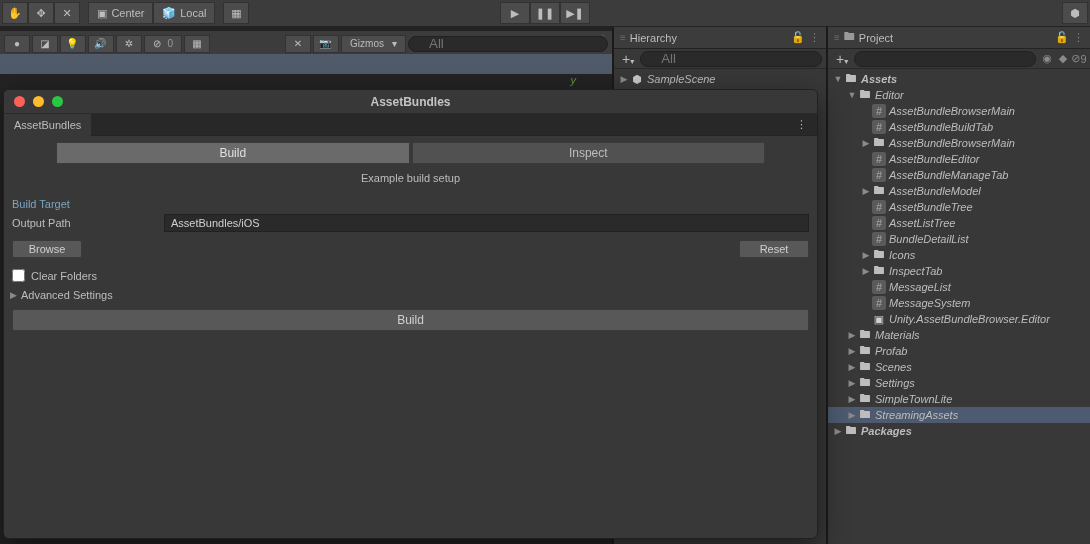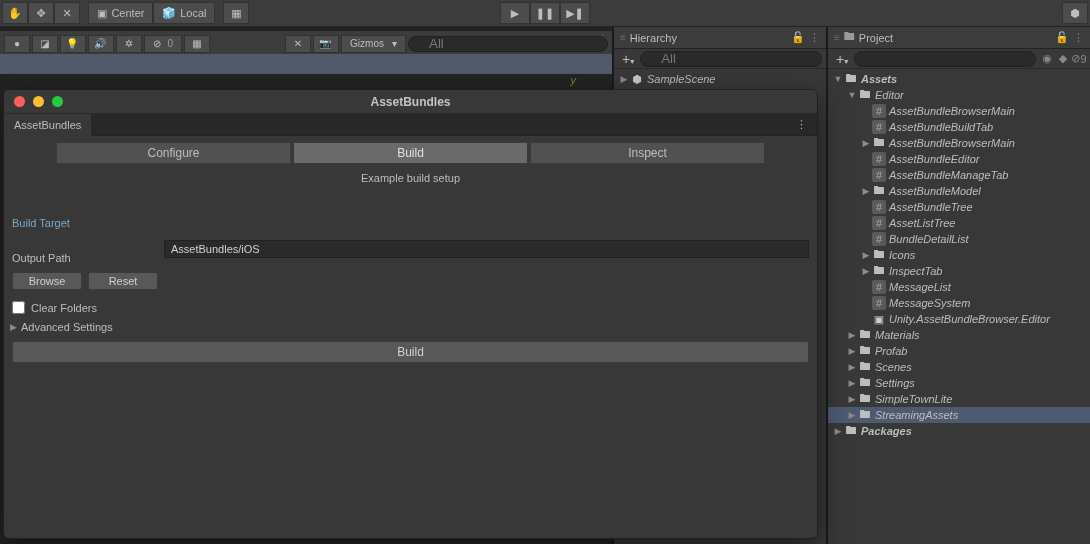--- a/index.html
+++ b/index.html
@@ -67,27 +67,27 @@
   .modal-tab { padding: 4px 10px; background: #383838; color: #bdbdbd; cursor: pointer; font-size: 11px; height: 22px; display: flex; align-items: center; }
   .modal-tab-menu { margin-left: auto; padding: 0 10px; color: #bdbdbd; cursor: pointer; }
   
   .modal-body { padding: 6px 6px 10px 6px; }
   .sub-tabs { display: flex; gap: 2px; margin: 0 46px 4px 46px; }
   .sub-tab { flex: 1; background: #515151; color: #bdbdbd; text-align: center; padding: 3px 0; cursor: pointer; font-size: 12px; border: 1px solid #3a3a3a; }
   .sub-tab.active { background: #6a6a6a; color: #e0e0e0; }
   .setup-label { text-align: center; color: #bdbdbd; padding: 4px 0 14px 0; font-size: 11px; }
   
   .form-row { display: flex; align-items: center; margin-bottom: 4px; padding: 0 2px; }
-  .form-row .label { width: 152px; color: #bdbdbd; font-size: 11px; margin-top: 19px; }
+  .form-row .label { width: 152px; color: #bdbdbd; font-size: 11px; }
   .form-row .label.active { color: #7aa6c2; }
   .form-row .field { flex: 1; }
   .dropdown { background: #515151; border: 1px solid #2a7aa8; color: #d0d0d0; padding: 1px 18px 1px 6px; font-size: 11px; position: relative; height: 18px; display: flex; align-items: center; }
   .dropdown::after { content: "▾"; position: absolute; right: 5px; color: #aaa; font-size: 10px; }
   .text-input { background: #2a2a2a; border: 1px solid #212121; color: #d0d0d0; padding: 1px 6px; font-size: 11px; width: 100%; height: 18px; }
-  .btn-row { display: flex; justify-content: flex-start; gap: 6px; padding: 4px 2px 10px 2px; }
+  .btn-row { display: flex; justify-content: space-between; gap: 6px; padding: 4px 2px 10px 2px; }
   .btn-small { background: #585858; color: #d0d0d0; border: 1px solid #3a3a3a; padding: 2px 0; width: 70px; text-align: center; cursor: pointer; font-size: 11px; border-radius: 2px; }
   .check-row { display: flex; align-items: center; gap: 6px; padding: 1px 2px; }
   .check-row input[type=checkbox] { width: 13px; height: 13px; accent-color: #707070; }
   .check-row label { color: #bdbdbd; font-size: 11px; }
   .adv-row { display: flex; align-items: center; padding: 6px 0; gap: 4px; }
   .adv-row .foldout { color: #8a8a8a; font-size: 9px; }
   .big-btn { background: #585858; color: #d0d0d0; border: 1px solid #3a3a3a; padding: 3px 0; text-align: center; cursor: pointer; font-size: 12px; margin: 2px 2px 0 2px; border-radius: 2px; }
   .panel-drag-dots { position: absolute; right: 6px; top: 6px; color: #6a6a6a; font-size: 10px; letter-spacing: -2px; }
   
   .hidden-count { color: #9a9a9a; font-size: 10px; margin-left: 2px; display: flex; align-items: center; gap: 2px; }
@@ -348,21 +348,20 @@
       <div class="traffic-light green"></div>
     </div>
     <span class="modal-title">AssetBundles</span>
   </div>
   <div class="modal-tabbar">
     <div class="modal-tab">AssetBundles</div>
     <div class="modal-tab-menu">⋮</div>
   </div>
   <div class="modal-body">
     <div class="sub-tabs">
-      <div class="sub-tab">Configure</div>
       <div class="sub-tab active">Build</div>
       <div class="sub-tab">Inspect</div>
     </div>
     <div class="setup-label">Example build setup</div>
     <div class="form-row">
       <div class="label active">Build Target</div>
     </div>
     <div class="form-row">
       <div class="label">Output Path</div>
       <div class="field"><input type="text" class="text-input" value="AssetBundles/iOS" style=""></div>

